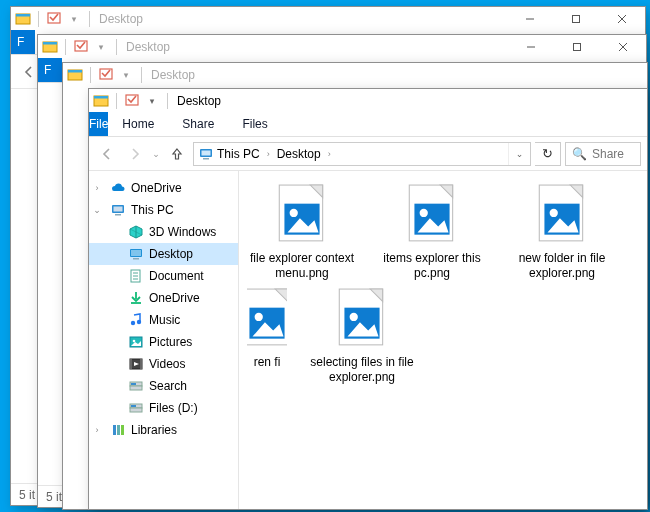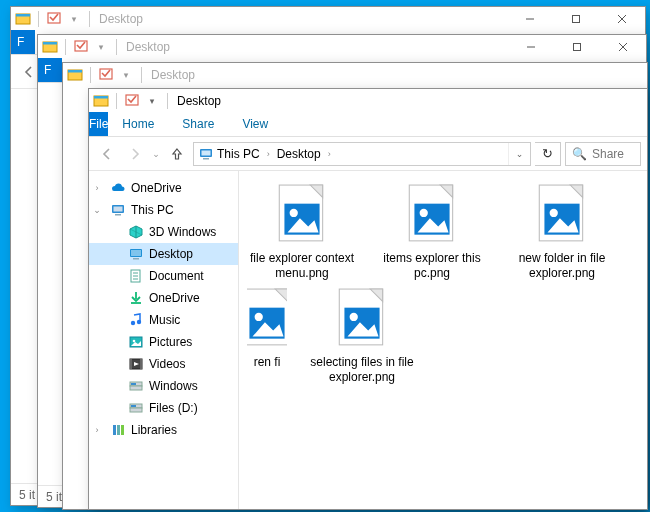--- a/index.html
+++ b/index.html
@@ -15,21 +15,21 @@
   .title-text { font-size: 12px; color: #999; padding-left: 4px; }
   .title-active .title-text { color: #000; }
   .title-spacer { flex: 1; }
   .winbtn { width: 46px; height: 23px; display:flex; align-items:center; justify-content:center; color:#555; }
   .winbtn svg { width:10px; height:10px; }
   .winbtns { display:flex; }
 
   
   .ribbon { display:flex; align-items:stretch; height:25px; border-bottom:1px solid #e0e0e0; }
   .file-tab { background:#0078d7; color:#fff; font-size:12px; padding:0 0; display:flex; align-items:center; }
-  .rib-tab { font-size:12px; color:#0369a1; padding:0 14px; display:flex; align-items:center; }
+  .rib-tab { font-size:12px; color:#0f172a; padding:0 14px; display:flex; align-items:center; }
   .rib-up { margin-left:auto; padding:0 10px; display:flex; align-items:center; color:#666; font-size:10px;}
 
   
   .navbar { display:flex; align-items:center; height:34px; padding:4px 6px; gap:4px; border-bottom:1px solid #e5e5e5;}
   .nav-arrow { width:24px; height:24px; display:flex; align-items:center; justify-content:center; color:#999; border-radius:2px;}
   .recent-chev { width:10px; color:#999; font-size:9px; display:flex; align-items:center; justify-content:center;}
   .nav-up { width:24px; height:24px; display:flex;align-items:center;justify-content:center;color:#505050;}
   .addr { flex:1; border:1px solid #ccc; height:24px; display:flex; align-items:center; font-size:12px; }
   .addr-seg { padding:0 4px; display:flex; align-items:center; gap:3px; height:100%;}
   .addr-chev { color:#888; font-size:9px; padding:0 3px;}
@@ -214,21 +214,21 @@
       <span class="qat-sep"></span>
     </div>
     <span class="title-text">Desktop</span>
     <span class="title-spacer"></span>
   </div>
 
   <div class="ribbon">
     <div class="file-tab">File</div>
     <div class="rib-tab">Home</div>
     <div class="rib-tab">Share</div>
-    <div class="rib-tab">View</div>
+    <div class="rib-tab">Files</div>
     <div class="rib-up"></div>
   </div>
 
   <div class="navbar">
     <div class="nav-arrow">
         <svg width="16" height="16" viewBox="0 0 16 16">
           <path d="M10 3 L5 8 L10 13" fill="none" stroke="#aaa" stroke-width="1.6"></path>
         </svg>
       </div>
     <div class="nav-arrow">
@@ -378,21 +378,21 @@
         <div class="tree-item">
           <span class="ind"></span>
           <span class="tw"></span>
           <span class="ticon">
             <svg width="16" height="16" viewBox="0 0 16 16">
               <rect x="2" y="4" width="12" height="4" fill="#d0d6db" stroke="#8a9"></rect>
               <rect x="2" y="8" width="12" height="4" fill="#d0d6db" stroke="#8a9"></rect>
               <rect x="3" y="5" width="5" height="2" fill="#3a8ed0"></rect>
             </svg>
           </span>
-          <span>Windows</span>
+          <span>Search</span>
         </div>
         <div class="tree-item">
           <span class="ind"></span>
           <span class="tw"></span>
           <span class="ticon">
             <svg width="16" height="16" viewBox="0 0 16 16">
               <rect x="2" y="4" width="12" height="4" fill="#d0d6db" stroke="#8a9"></rect>
               <rect x="2" y="8" width="12" height="4" fill="#d0d6db" stroke="#8a9"></rect>
               <rect x="3" y="5" width="5" height="2" fill="#3a8ed0"></rect>
             </svg>

